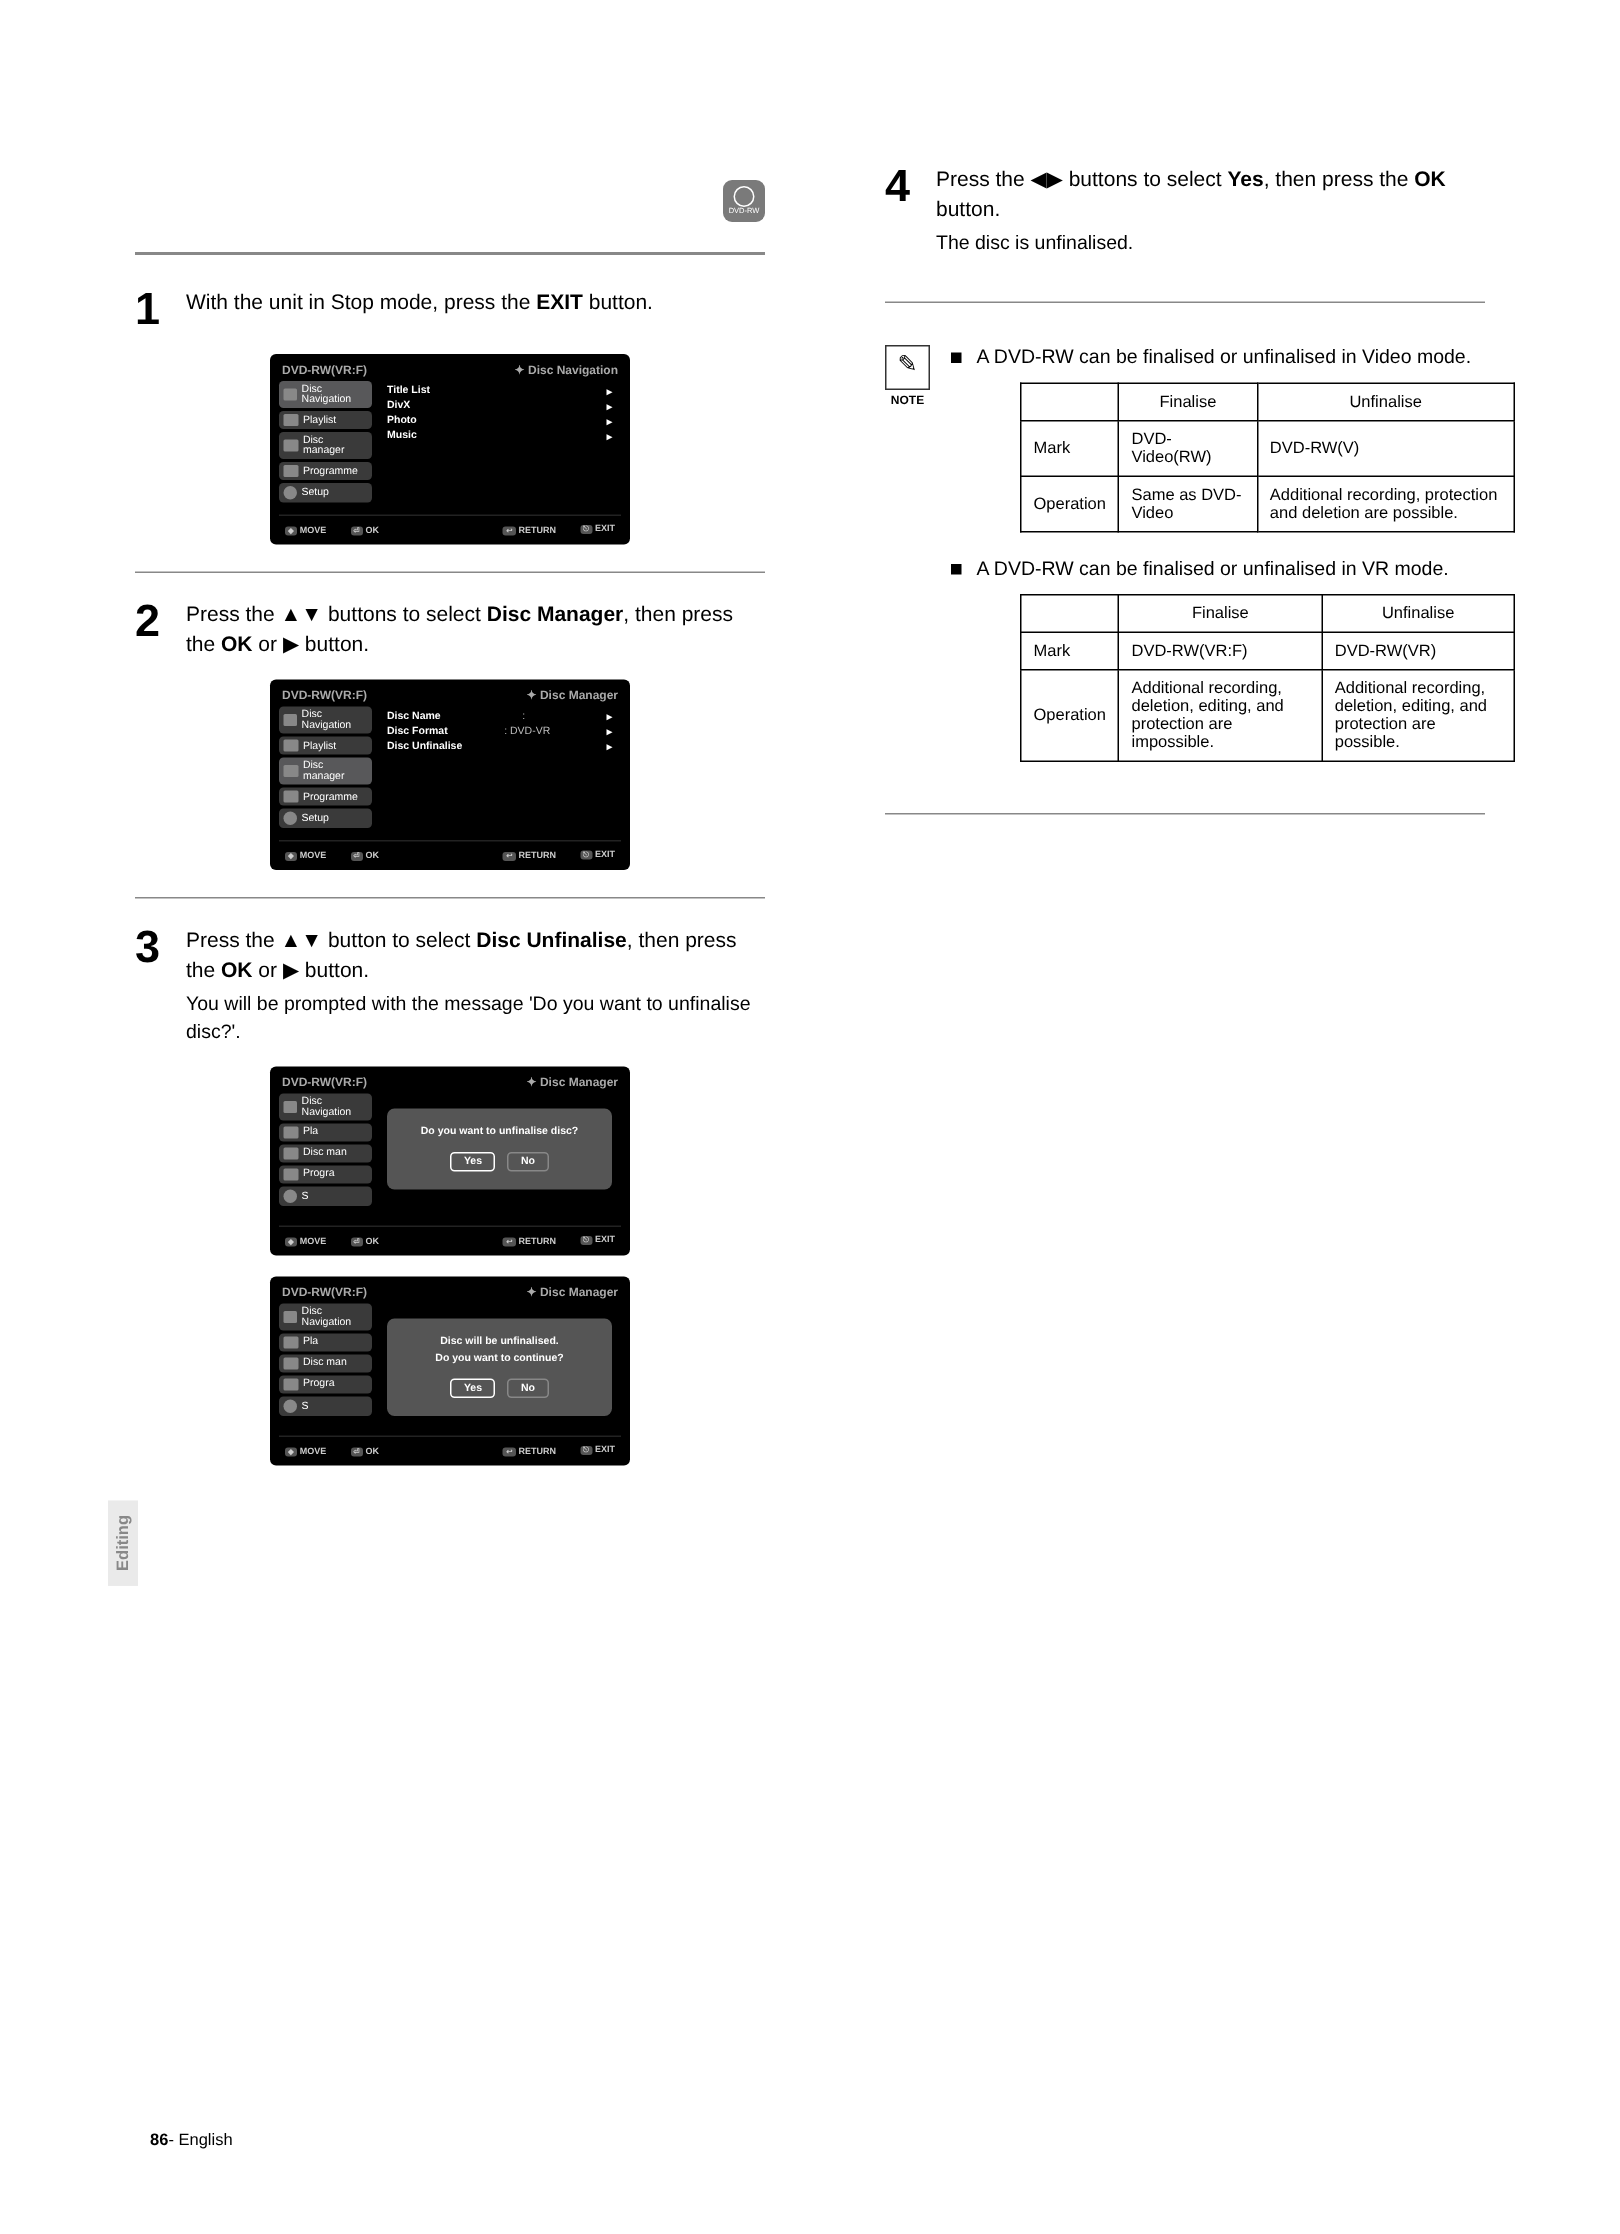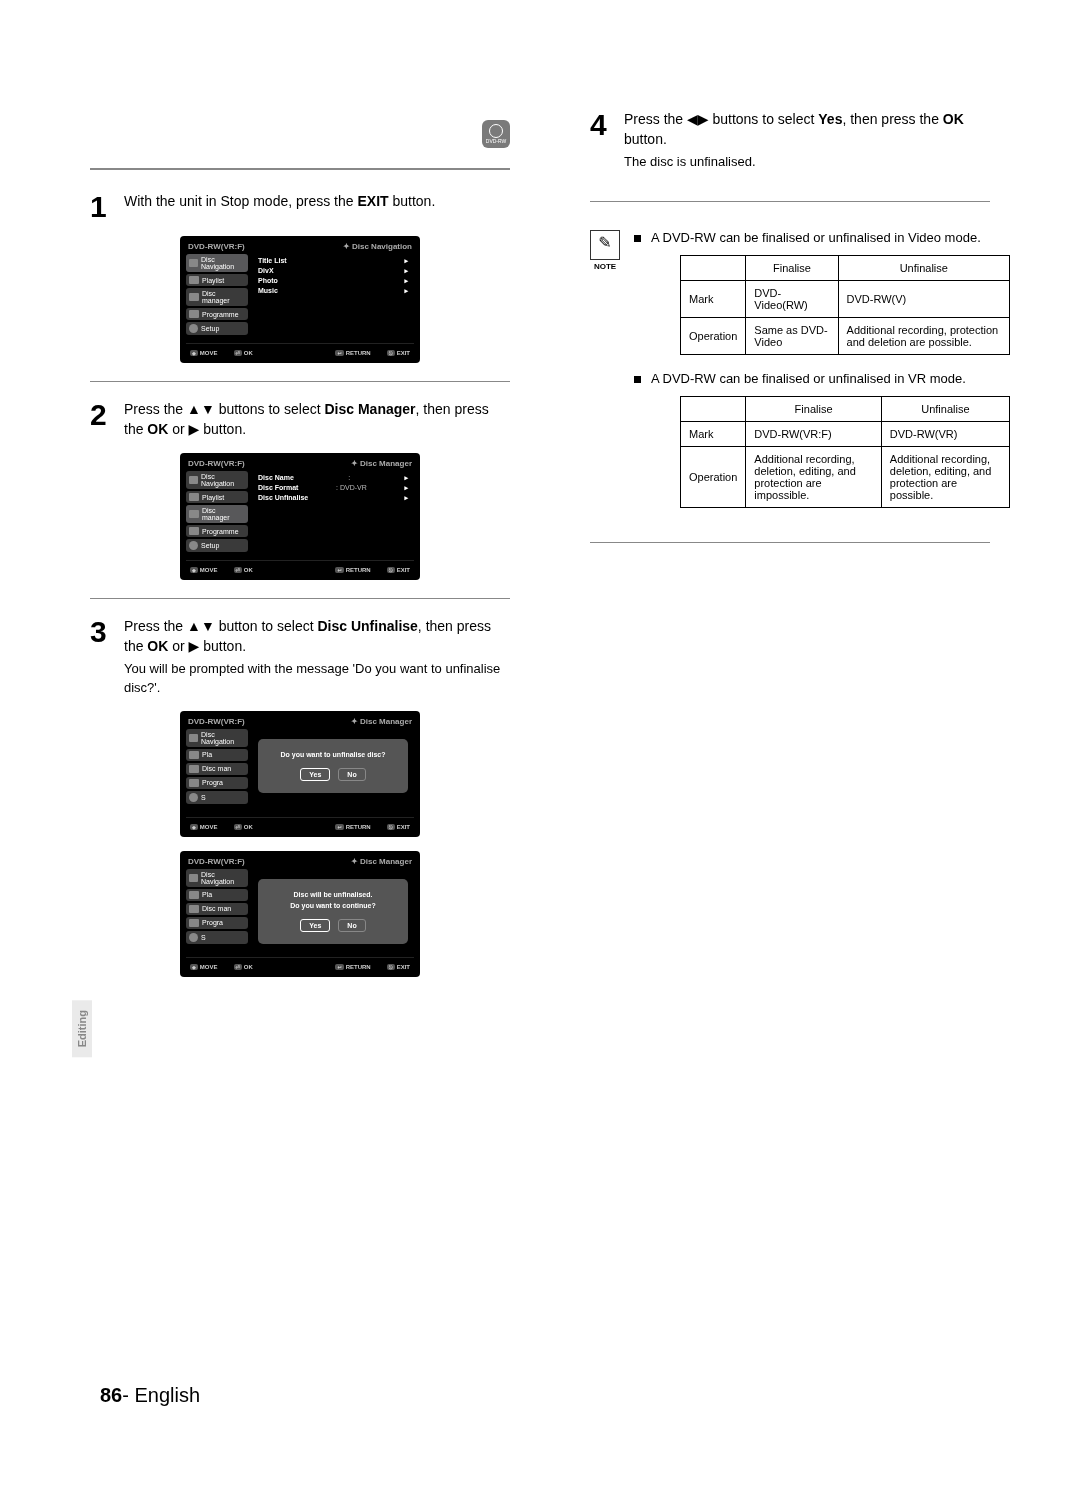--- a/index.html
+++ b/index.html
@@ -111,21 +111,21 @@
   }
   table.info th { font-weight: normal; }
 
   .side-tab {
     position: absolute; left: 72px; top: 1000px;
     background: #eaeaea; padding: 10px 4px; font-size: 11px; font-weight: bold;
     writing-mode: vertical-rl; transform: rotate(180deg);
     color: #888;
   }
   .footer {
-    position: absolute; left: 100px; bottom: 82px; font-size: 20px;
+    position: absolute; left: 100px; bottom: 56px; font-size: 11px;
   }
   .footer .pn { font-weight: bold; }
 </style>
 </head>
 <body>
 
 <div class="columns">
 
   <div class="left-col">
     <div class="disc-badge">

